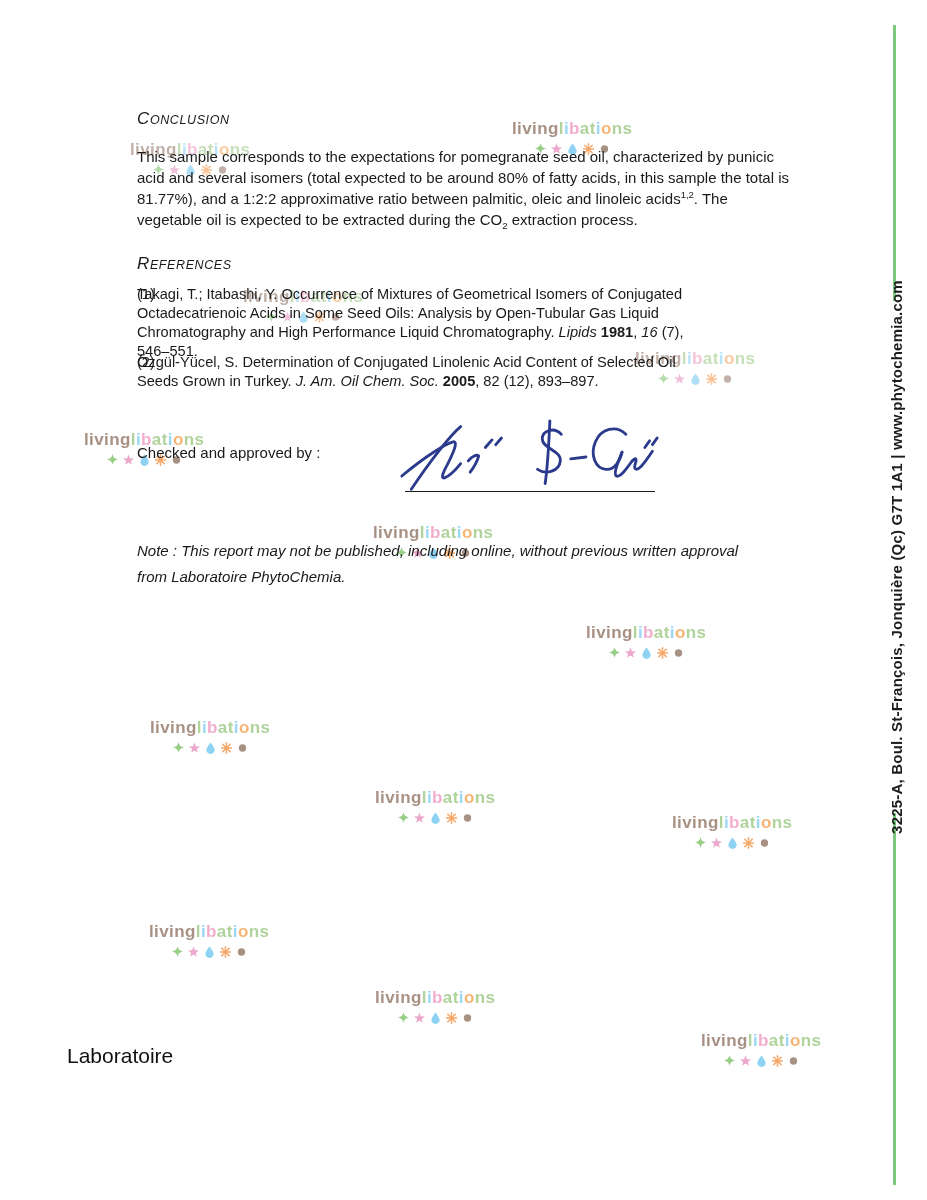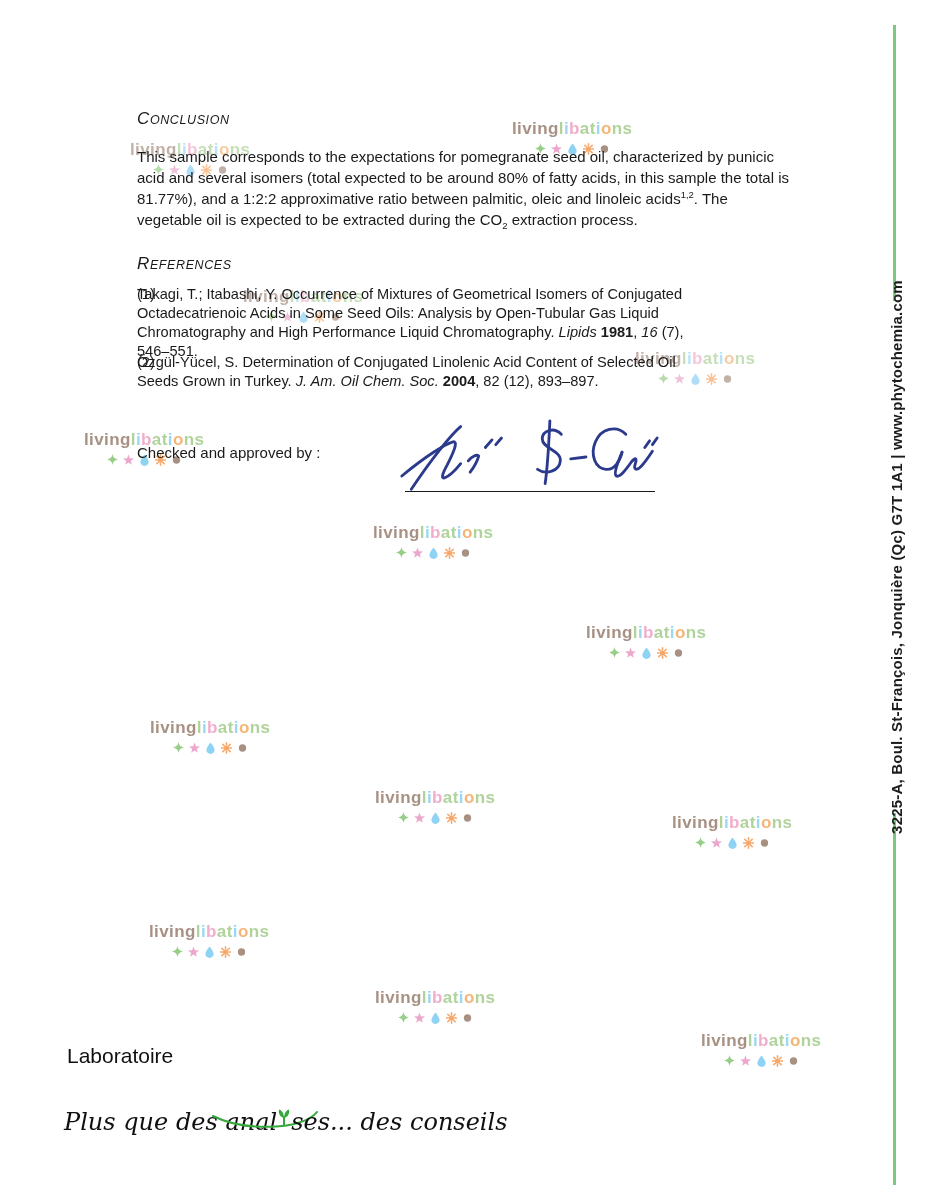--- a/index.html
+++ b/index.html
@@ -420,21 +420,21 @@
 
     <div class="heading" style="top:254px"><span class="h-first">R</span><span class="h-rest">EFERENCES</span></div>
 
     <div class="ref" style="top:285px">
       <span class="ref-num">(1)</span>
       <div class="ref-body"><span>Takagi, T.; Itabashi, Y. Occurrence of Mixtures of Geometrical Isomers of Conjugated Octadecatrienoic Acids in Some Seed Oils: Analysis by Open-Tubular Gas Liquid Chromatography and High Performance Liquid Chromatography. </span><span style="font-style: italic;">Lipids</span><span> </span><span style="font-weight: 700;">1981</span><span>, </span><span style="font-style: italic;">16</span><span> (7), 546–551.</span></div>
     </div>
 
     <div class="ref" style="top:353px">
       <span class="ref-num">(2)</span>
-      <div class="ref-body"><span>Özgül-Yücel, S. Determination of Conjugated Linolenic Acid Content of Selected Oil Seeds Grown in Turkey. </span><span style="font-style: italic;">J. Am. Oil Chem. Soc.</span><span> </span><span style="font-weight: 700;">2004</span><span>, </span><span style="">82</span><span> (12), 893–897.</span></div>
+      <div class="ref-body"><span>Özgül-Yücel, S. Determination of Conjugated Linolenic Acid Content of Selected Oil Seeds Grown in Turkey. </span><span style="font-style: italic;">J. Am. Oil Chem. Soc.</span><span> </span><span style="font-weight: 700;">2005</span><span>, </span><span style="">82</span><span> (12), 893–897.</span></div>
     </div>
 
     <div class="approve-label">Checked and approved by :</div>
 
     <svg class="sig-svg" width="262" height="80" viewBox="0 0 276 80">
       <g fill="none" stroke="#2b3a8c" stroke-width="3" stroke-linecap="round" stroke-linejoin="round">
         <path d="M66,8 C56,16 34,44 14,74"></path>
         <path d="M4,60 C28,40 50,26 58,24 C64,23 58,36 52,48 C47,57 45,63 49,62 C55,60 62,52 66,47"></path>
         <path d="M74,44 C78,39 83,37 85,39 C83,46 79,52 76,56"></path>
         <path d="M92,30 L99,22"></path>
@@ -443,31 +443,22 @@
         <path d="M160,2 C159,22 158,48 155,68"></path>
         <path d="M182,42 L198,40"></path>
         <path d="M240,16 C230,6 214,10 208,24 C202,38 208,52 219,53 C228,54 234,44 236,35"></path>
         <path d="M236,35 C231,47 227,58 230,60 C234,62 241,52 246,45 C250,40 252,41 250,47 C248,53 251,55 256,50 C260,46 264,40 268,34"></path>
         <path d="M260,30 L265,23"></path>
         <path d="M268,27 L273,20"></path>
       </g>
     </svg>
     <div class="sig-line"></div>
 
+    <p class="note" style="margin:0">Note : This report may not be published, including online, without previous written approval from Laboratoire PhytoChemia.</p>
 
     <div class="logo-line1">Laboratoire</div>
-    <div class="tagline">
-      <span>Plus que des anal</span><svg class="tagleaf" width="18" height="22" viewBox="0 0 18 22">
-        <g fill="#35a83b" stroke="none">
-          <path d="M8.5,10 C4.5,8.5 3,4.5 4.2,1.5 C7.8,2.8 9.3,6.8 8.5,10 Z"></path>
-          <path d="M9.5,10 C13.5,8.5 15,4.5 13.8,1.5 C10.2,2.8 8.7,6.8 9.5,10 Z"></path>
-        </g>
-        <path d="M-62,8 C-30,24 28,22 42,4" fill="none" stroke="#35a83b" stroke-width="2" stroke-linecap="round"></path>
-        <path d="M9,9 C9,12 9,15 9,17" fill="none" stroke="#35a83b" stroke-width="2" stroke-linecap="round"></path>
-      </svg><span>ses... des conseils</span>
-    </div>
   </div>
 
   <div class="vline top" style="background: rgb(124, 200, 127);"></div>
   <div class="vline bottom" style="background: rgb(124, 200, 127);"></div>
   <div class="sidebar-text">3225-A, Boul. St-François, Jonquière (Qc)  G7T 1A1  |  www.phytochemia.com</div>
 
 </div>
 
 </body></html>

